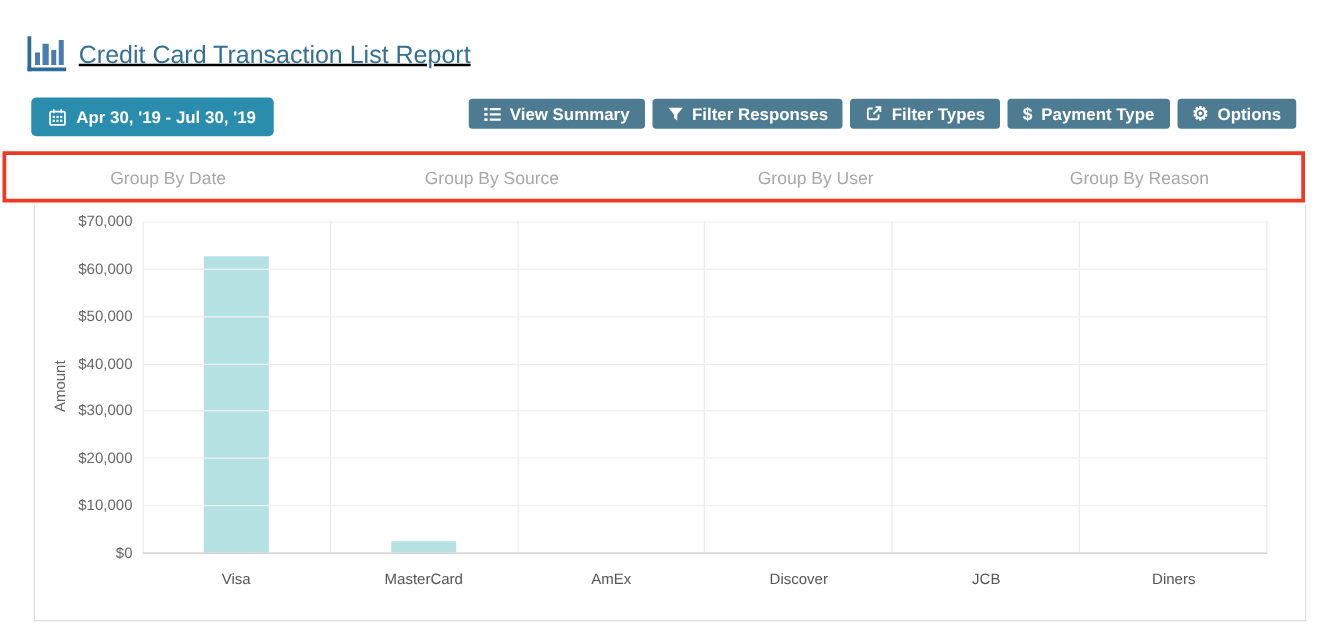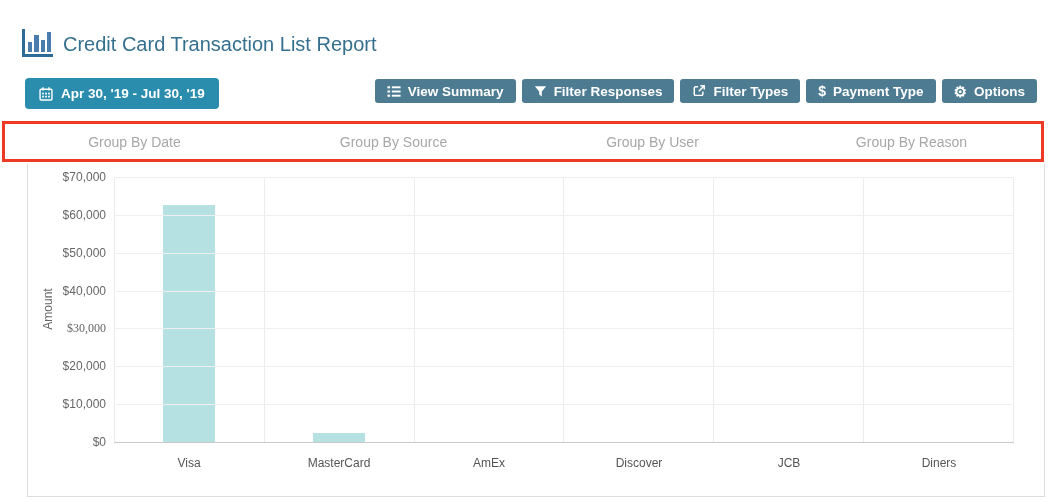--- a/index.html
+++ b/index.html
@@ -3,21 +3,21 @@
 <meta charset="utf-8">
 <style>
   * { margin:0; padding:0; box-sizing:border-box; }
   body { background:#fff; }
   .page {
     position:relative; width:1060px; height:500px; background:#fff;
     font-family:"Liberation Sans", sans-serif; overflow:hidden;
   }
 
   
-  .header { position:absolute; left:22px; top:29px; display:flex; align-items:flex-end; gap:10px; }
+  .header { position:absolute; left:22px; top:29px; display:flex; align-items:flex-end; gap:10px;text-decoration:underline; }
   .chart-logo {
     width:31px; height:28px;
     border-left:3px solid #2e6b96; border-bottom:3px solid #2e6b96;
     display:flex; align-items:flex-end; gap:2px; padding:0 2px 2px 3px;
   }
   .chart-logo span { width:5px; background:#4a7cad; display:block; }
   .page-title { font-size:20px; color:var(--title-blue,#36708f); padding-bottom:1px; }
 
   
   .date-btn {
@@ -161,21 +161,21 @@
     </div>
   </div>
 
   <div class="panel">
     <div class="ylabel">Amount</div>
     <div class="yticks">
         <div class="ytick" style="top: -7px;">$70,000</div>
         <div class="ytick" style="top: 30.8571px;">$60,000</div>
         <div class="ytick" style="top: 68.7143px;">$50,000</div>
         <div class="ytick" style="top: 106.571px;">$40,000</div>
-        <div class="ytick" style="top: 144.429px; font-family: Liberation Serif, serif;">$30,000</div>
+        <div class="ytick" style="top: 144.429px;">$30,000</div>
         <div class="ytick" style="top: 182.286px;">$20,000</div>
         <div class="ytick" style="top: 220.143px;">$10,000</div>
         <div class="ytick" style="top: 258px;">$0</div>
       </div>
     <div class="plot">
         <div class="gridline" style="top: 0px;"></div>
         <div class="gridline" style="top: 38px;"></div>
         <div class="gridline" style="top: 76px;"></div>
         <div class="gridline" style="top: 114px;"></div>
         <div class="gridline" style="top: 151px;"></div>

